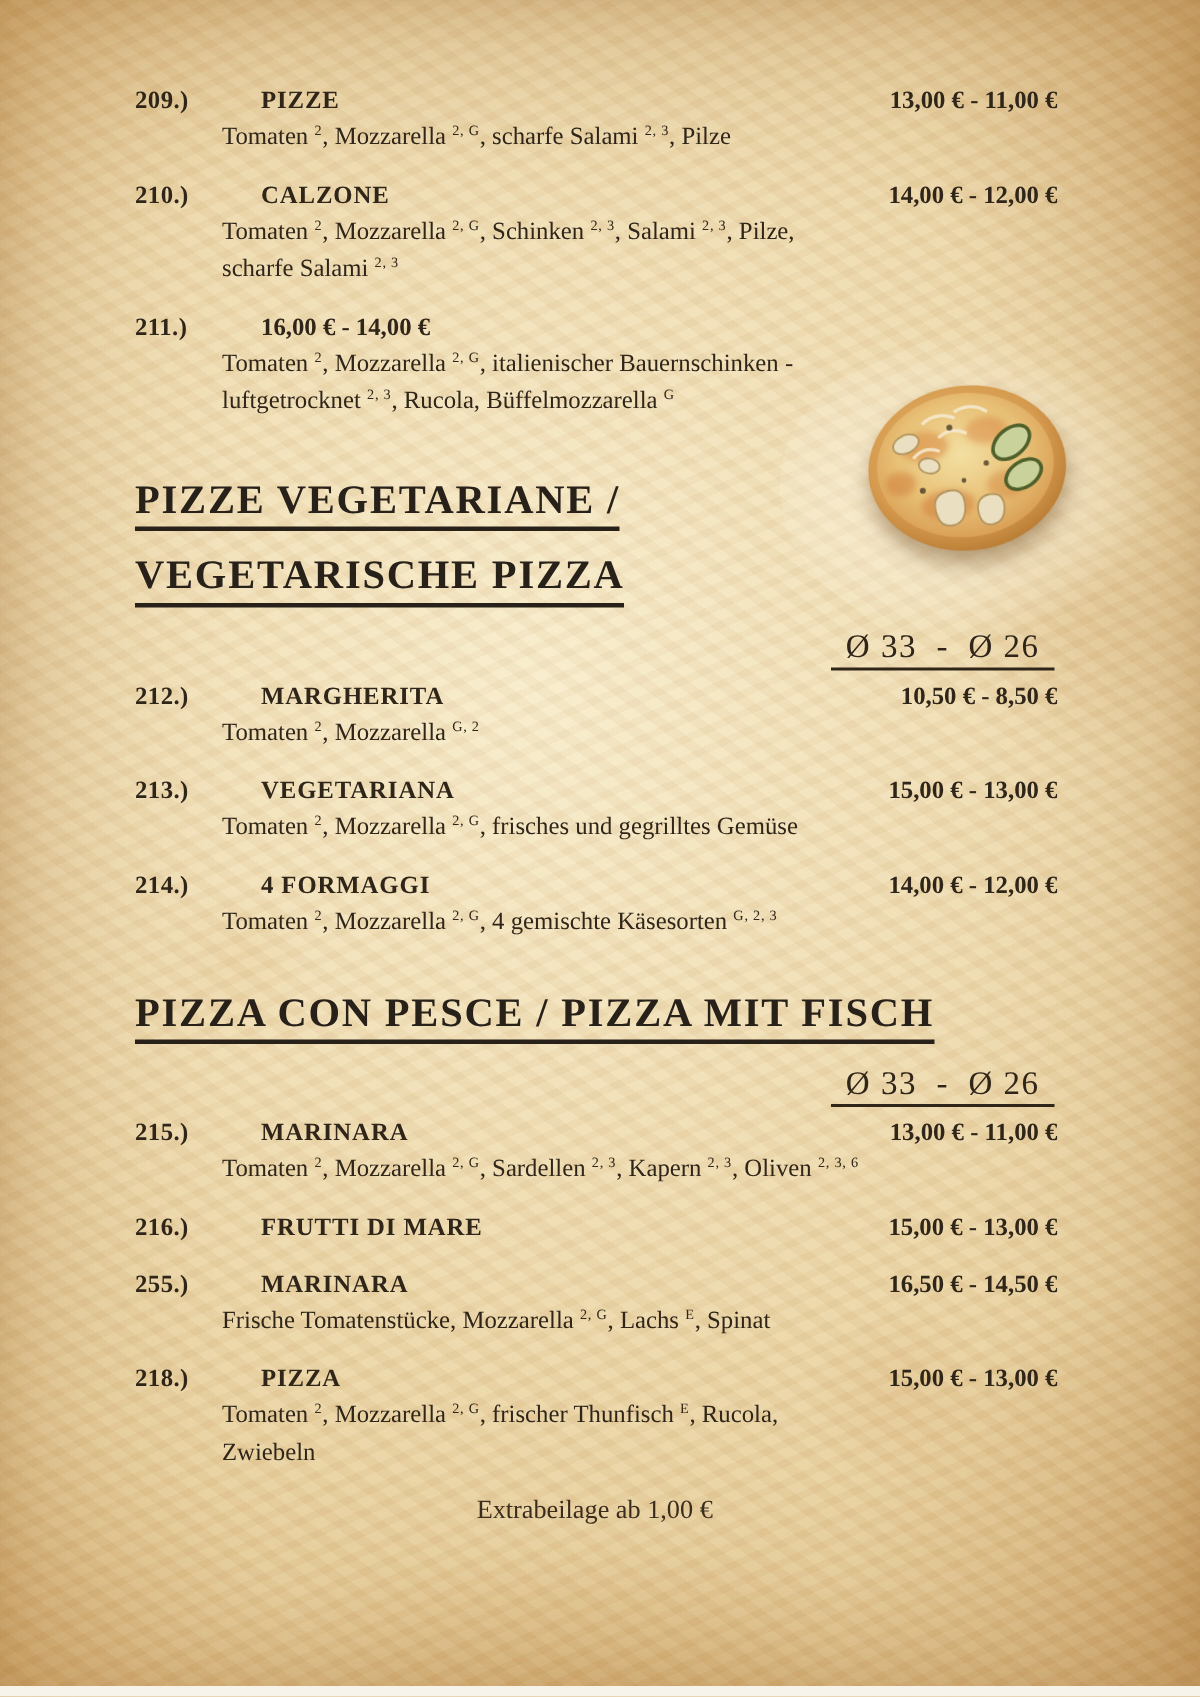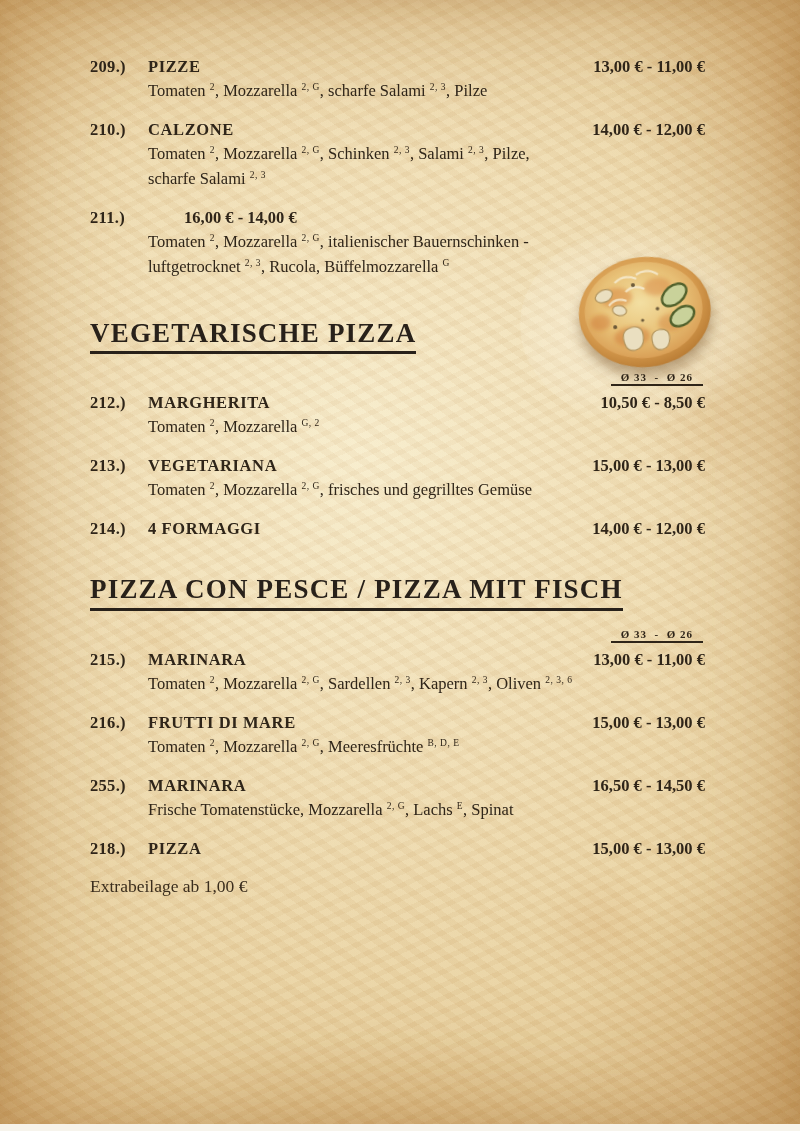--- a/index.html
+++ b/index.html
@@ -33,42 +33,42 @@
     box-shadow:inset 0 0 130px rgba(150,92,30,.38), inset 0 0 30px rgba(150,92,30,.18);
   }
   .bottom-strip{position:absolute;left:0;bottom:0;width:100%;height:7px;z-index:5;}
 
   .content{
     position:relative;z-index:2;
     padding:56px 95px 0 90px;
     color:#2f2519;
   }
   .item{margin-bottom:16px;}
-  .item-row{display:flex;align-items:baseline;line-height:22px;}
+  .item-row{display:flex;align-items:baseline;line-height:22px;gap:26px;}
   .num{flex:0 0 58px;font-weight:bold;font-size:16.5px;letter-spacing:.3px;}
   .name{flex:1 1 auto;font-weight:bold;font-size:16.5px;letter-spacing:.6px;}
-  .price{flex:0 0 auto;font-weight:bold;font-size:16.5px;white-space:nowrap;margin-left:36px;}
+  .price{flex:0 0 auto;font-weight:bold;font-size:16.5px;white-space:nowrap;}
   .desc{margin-left:58px;font-size:16.5px;line-height:25px;}
   .desc .line{white-space:nowrap;}
   sup.sup{font-size:9.5px;line-height:0;vertical-align:6px;letter-spacing:.5px;}
 
   .headings{margin-top:38px;}
   h2.heading{margin:0 0 13px;font-size:27px;line-height:1.2;letter-spacing:1.2px;color:#28211a;}
   .heading-text{border-bottom:3px solid #28211a;padding-bottom:2px;display:inline-block;}
 
   .size-row{text-align:right;margin:2px 0 6px;}
   .size-label{
-    display:inline-block;font-weight:bold;font-size:11px;letter-spacing:1px;
+    display:inline-block;font-weight:normal;font-size:22px;letter-spacing:1px;
     border-bottom:2.5px solid #2f2519;padding:0 10px 1px 10px;margin-right:2px;
     white-space:pre;
   }
   .block--fish .headings{margin-top:33px;}
 
   .footer{
-    text-align:left;font-size:17.5px;color:#3a2d1d;margin-top:4px;padding-right:2px;
+    text-align:center;font-size:17.5px;color:#3a2d1d;margin-top:4px;padding-right:2px;
   }
 
   .pizza-wrap{position:absolute;left:545px;top:235px;width:210px;height:180px;z-index:1;}
   .pizza-halo{
     position:absolute;left:-25px;top:-10px;width:250px;height:200px;border-radius:50%;
     background:radial-gradient(ellipse at 45% 50%, rgba(255,250,235,.55), rgba(255,250,235,.18) 55%, transparent 72%);
   }
   .pizza-svg{
     position:absolute;left:25px;top:15px;
     transform:rotate(-6deg);
@@ -168,20 +168,21 @@
     <div class="desc">
                 <div class="line">Tomaten <sup class="sup">2</sup>, Mozzarella <sup class="sup">2, G</sup>, italienischer Bauernschinken -</div>
                 <div class="line">luftgetrocknet <sup class="sup">2, 3</sup>, Rucola, Büffelmozzarella <sup class="sup">G</sup></div>
               </div>
   </div>
 </div>
   </section>
 
   <section class="block block--veg">
     <div class="headings">
+            <h2 class="heading"><span class="heading-text">PIZZE VEGETARIANE /</span></h2>
             <h2 class="heading"><span class="heading-text">VEGETARISCHE PIZZA</span></h2>
           </div>
     <div class="size-row">
       <span class="size-label">Ø 33  -  Ø 26</span>
     </div>
     <div class="items">
   <div class="item">
     <div class="item-row">
       <span class="num">212.)</span>
       <span class="name">MARGHERITA</span>
@@ -202,20 +203,23 @@
                 <div class="line">Tomaten <sup class="sup">2</sup>, Mozzarella <sup class="sup">2, G</sup>, frisches und gegrilltes Gemüse</div>
               </div>
   </div>
 
   <div class="item">
     <div class="item-row">
       <span class="num">214.)</span>
       <span class="name">4 FORMAGGI</span>
       <span class="price">14,00 € - 12,00 €</span>
     </div>
+    <div class="desc">
+                <div class="line">Tomaten <sup class="sup">2</sup>, Mozzarella <sup class="sup">2, G</sup>, 4 gemischte Käsesorten <sup class="sup">G, 2, 3</sup></div>
+              </div>
   </div>
 </div>
   </section>
 
   <section class="block block--fish">
     <div class="headings">
             <h2 class="heading"><span class="heading-text">PIZZA CON PESCE / PIZZA MIT FISCH</span></h2>
           </div>
     <div class="size-row">
       <span class="size-label">Ø 33  -  Ø 26</span>
@@ -231,42 +235,43 @@
                 <div class="line">Tomaten <sup class="sup">2</sup>, Mozzarella <sup class="sup">2, G</sup>, Sardellen <sup class="sup">2, 3</sup>, Kapern <sup class="sup">2, 3</sup>, Oliven <sup class="sup">2, 3, 6</sup></div>
               </div>
   </div>
 
   <div class="item">
     <div class="item-row">
       <span class="num">216.)</span>
       <span class="name">FRUTTI DI MARE</span>
       <span class="price">15,00 € - 13,00 €</span>
     </div>
-    <div class="desc">
-                <div class="line">Tomaten <sup class="sup">2</sup>, Mozzarella <sup class="sup">2, G</sup>, Meeresfrüchte <sup class="sup">B, D, E</sup></div>
-              </div>
   </div>
 
   <div class="item">
     <div class="item-row">
       <span class="num">255.)</span>
       <span class="name">MARINARA</span>
       <span class="price">16,50 € - 14,50 €</span>
     </div>
     <div class="desc">
                 <div class="line">Frische Tomatenstücke, Mozzarella <sup class="sup">2, G</sup>, Lachs <sup class="sup">E</sup>, Spinat</div>
               </div>
   </div>
 
   <div class="item">
     <div class="item-row">
       <span class="num">218.)</span>
       <span class="name">PIZZA</span>
       <span class="price">15,00 € - 13,00 €</span>
     </div>
+    <div class="desc">
+                <div class="line">Tomaten <sup class="sup">2</sup>, Mozzarella <sup class="sup">2, G</sup>, frischer Thunfisch <sup class="sup">E</sup>, Rucola,</div>
+                <div class="line">Zwiebeln</div>
+              </div>
   </div>
 
 </div>
   </section>
 </div>
     <div class="footer">Extrabeilage ab 1,00 €</div>
   </div>
 
   <div class="bottom-strip" style="background: rgb(247, 244, 236);"></div>
 </div>

